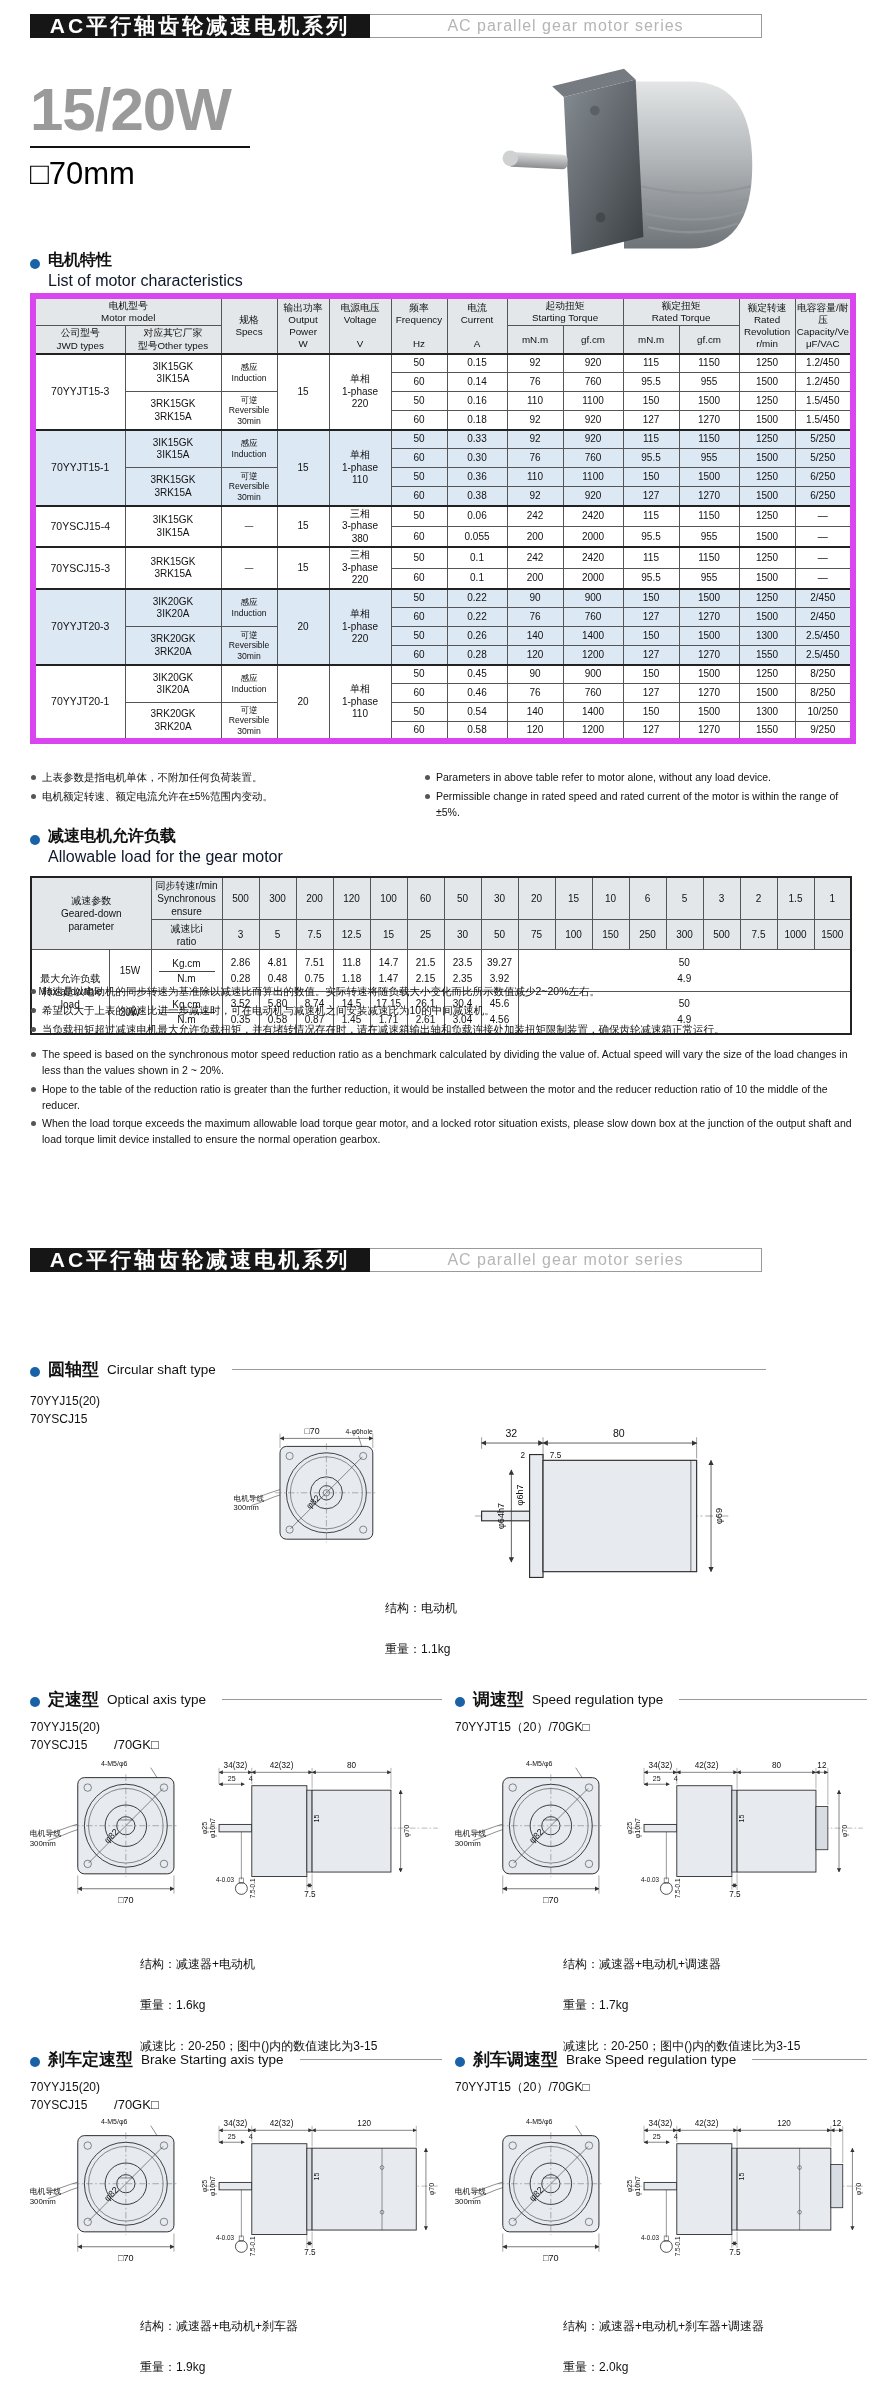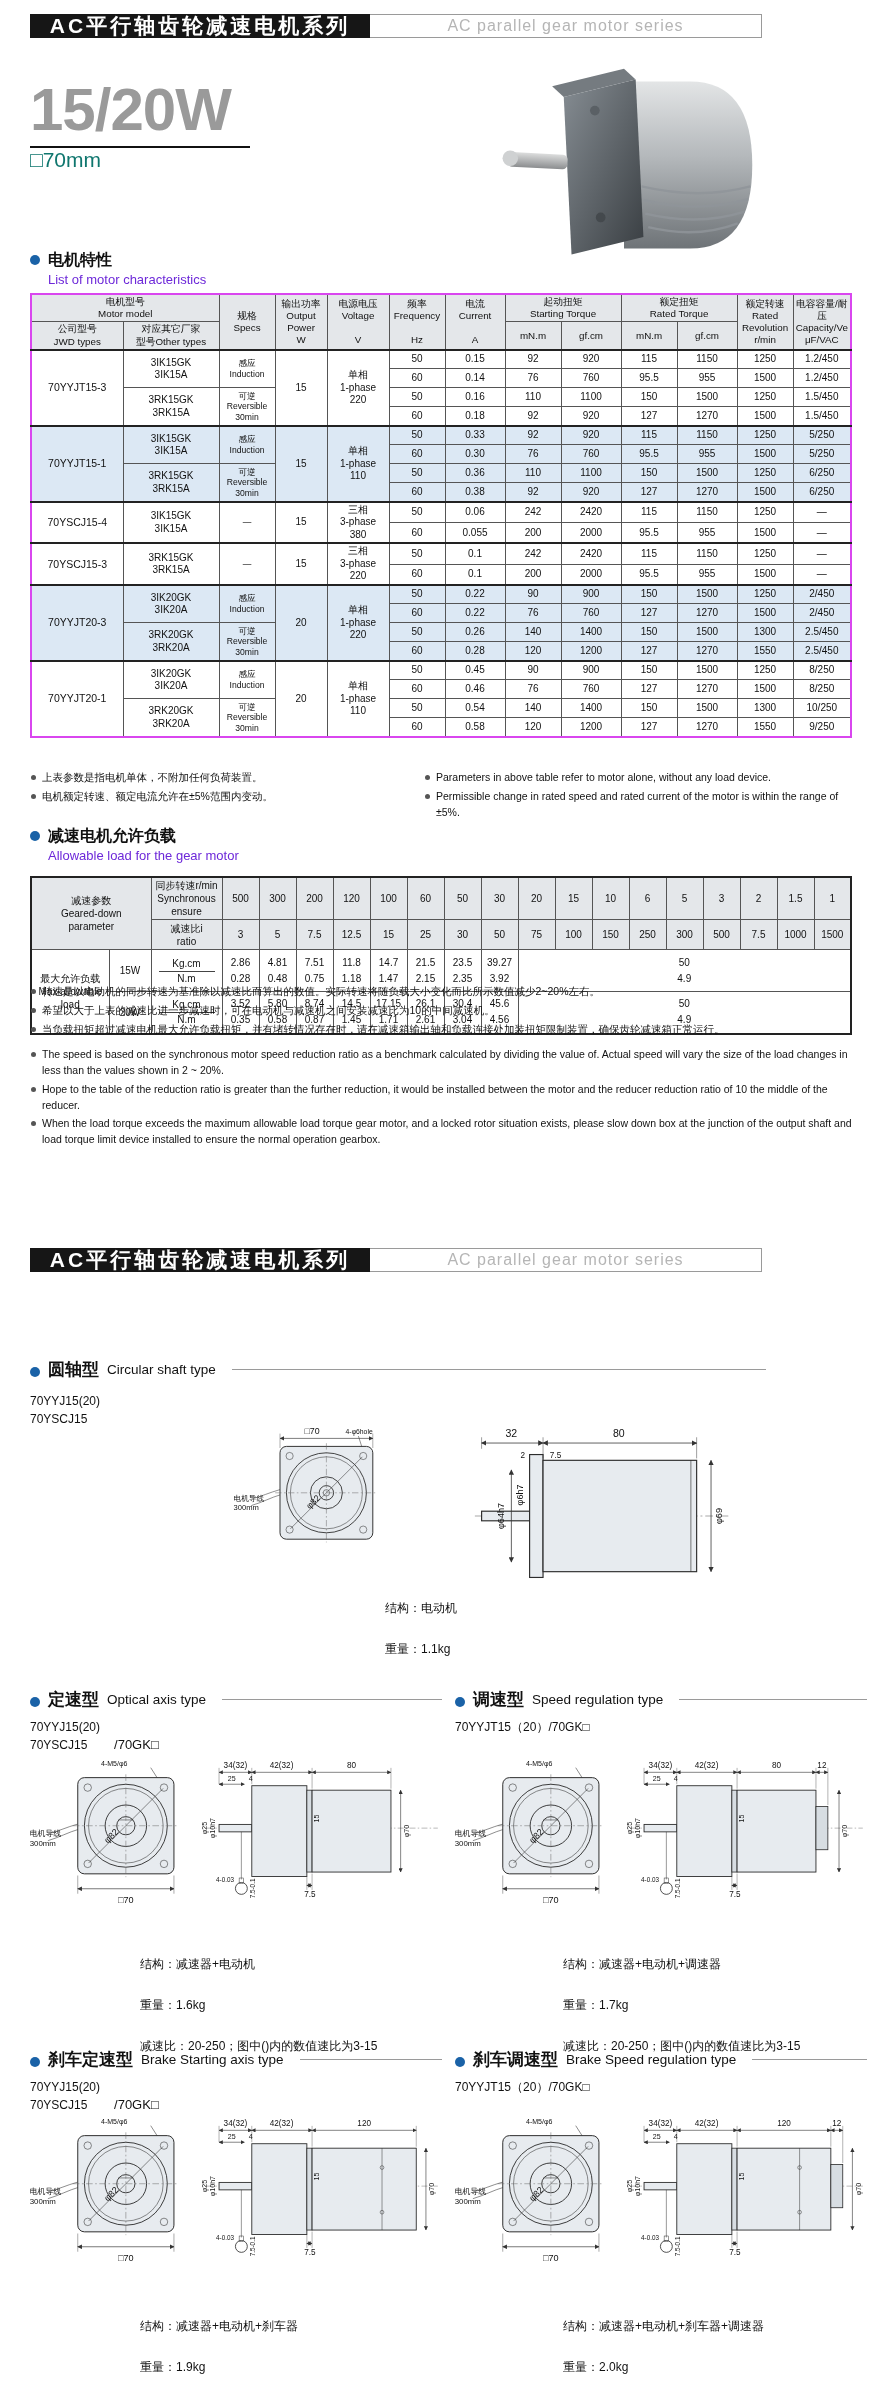--- a/index.html
+++ b/index.html
@@ -7,33 +7,33 @@
 body{width:880px;font-family:"Liberation Sans","DejaVu Sans",sans-serif;color:#111}
 .page{position:relative;width:880px;height:2398px;background:#fff;overflow:hidden}
 .abs{position:absolute}
 
 .hdr{display:flex;height:24px;width:732px}
 .hdr-cn{background:#161616;color:#fff;font-size:21px;font-weight:bold;width:340px;display:flex;align-items:center;justify-content:center;letter-spacing:3px}
 .hdr-en{border:1px solid #9a9a9a;border-left:none;color:#b5b5b5;font-size:16px;flex:1;display:flex;align-items:center;justify-content:center;letter-spacing:1px}
 
 .hero-power{font-size:60px;font-weight:700;color:#9a9a9a;letter-spacing:-1px;line-height:1}
 .hero-line{width:220px;height:2px;background:#111;margin-top:6px}
-.hero-frame{font-size:21px;color:#0f766e;margin-top:0}
-
-.sec-head{display:flex;align-items:flex-start;gap:8px}
+.hero-frame{font-size:31px;color:#000000;margin-top:8px}
+
+.sec-head{display:flex;align-items:flex-end;gap:8px}
 .b-dot{width:10px;height:10px;border-radius:50%;background:#1a62a7;margin-top:5px;flex:none}
 .sec-cn{font-size:16px;font-weight:bold;line-height:1.2}
-.sec-sub{font-size:13px;color:#6d28d9;margin:3px 0 0 18px}
+.sec-sub{font-size:16px;color:#0f172a;margin:3px 0 0 18px}
 .dsec{display:flex;align-items:center;gap:8px}
 .dsec-cn{font-size:17px;font-weight:bold;white-space:nowrap}
 .dsec-en{font-size:13.5px;white-space:nowrap}
 .rule{flex:1;height:1px;background:#9a9a9a;margin-left:8px}
 
 table{border-collapse:collapse;table-layout:fixed}
-.t1{width:820px;font-size:10px;border:2px solid #d946ef}
+.t1{width:820px;font-size:10px;border:6px solid #d946ef}
 .t1 th,.t1 td{border:1px solid #555;text-align:center;vertical-align:middle;white-space:pre-line;line-height:1.25;padding:1px 0;overflow:hidden}
 .t1 thead th{background:#e4e7ea;font-weight:normal;font-size:9.8px}
 .t1 tbody td{height:19px}
 .t1 tr.bstart td{border-top:2px solid #222}
 .t1 tr.tint td{background:#dce8f4}
 .t1 .c-model{font-size:10.5px}
 .t1 .c-spec{font-size:8.6px}
 .t1 .c-types{font-size:10px}
 
 .t2{width:820px;font-size:10px;border:2px solid #222}

